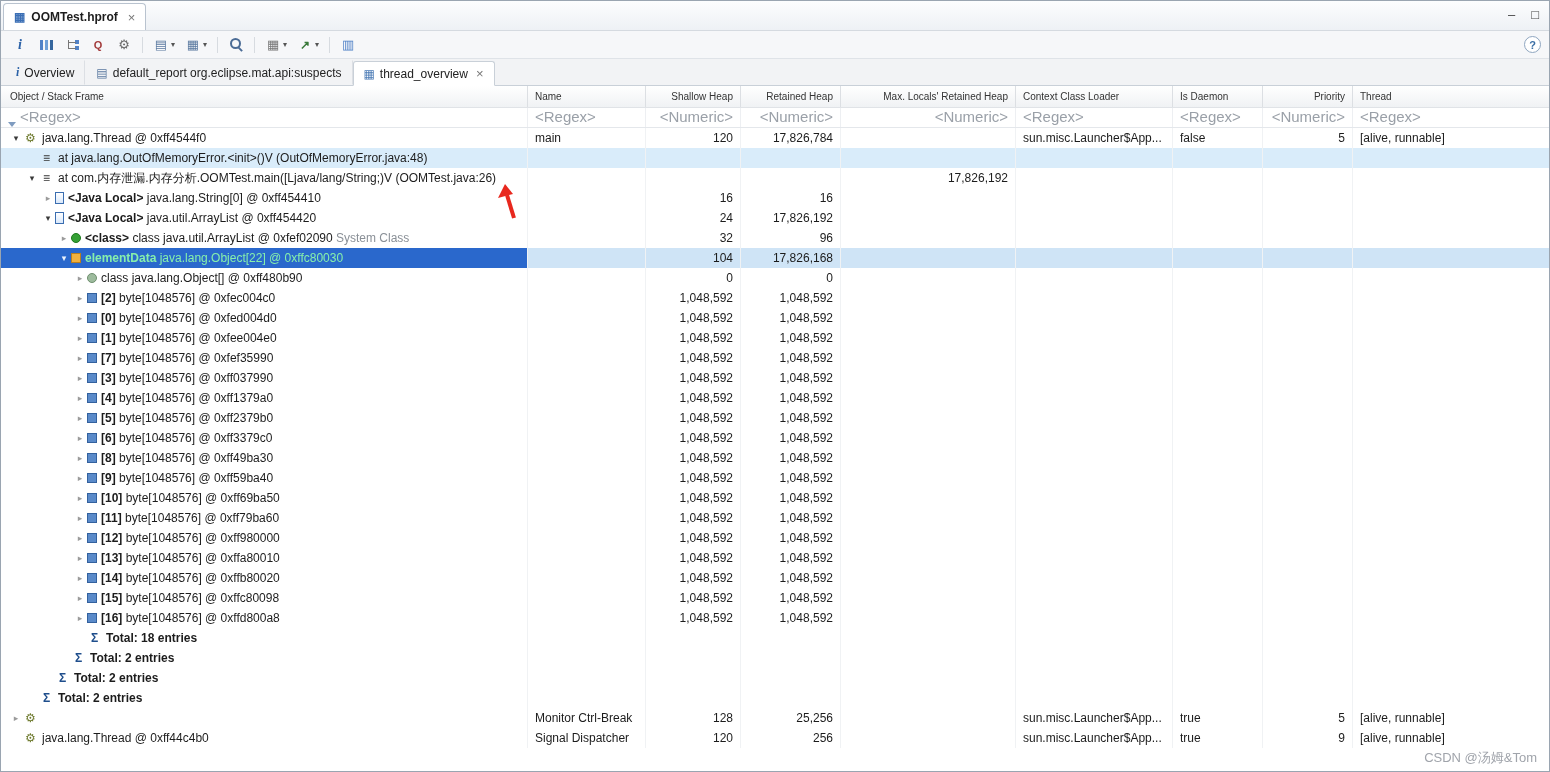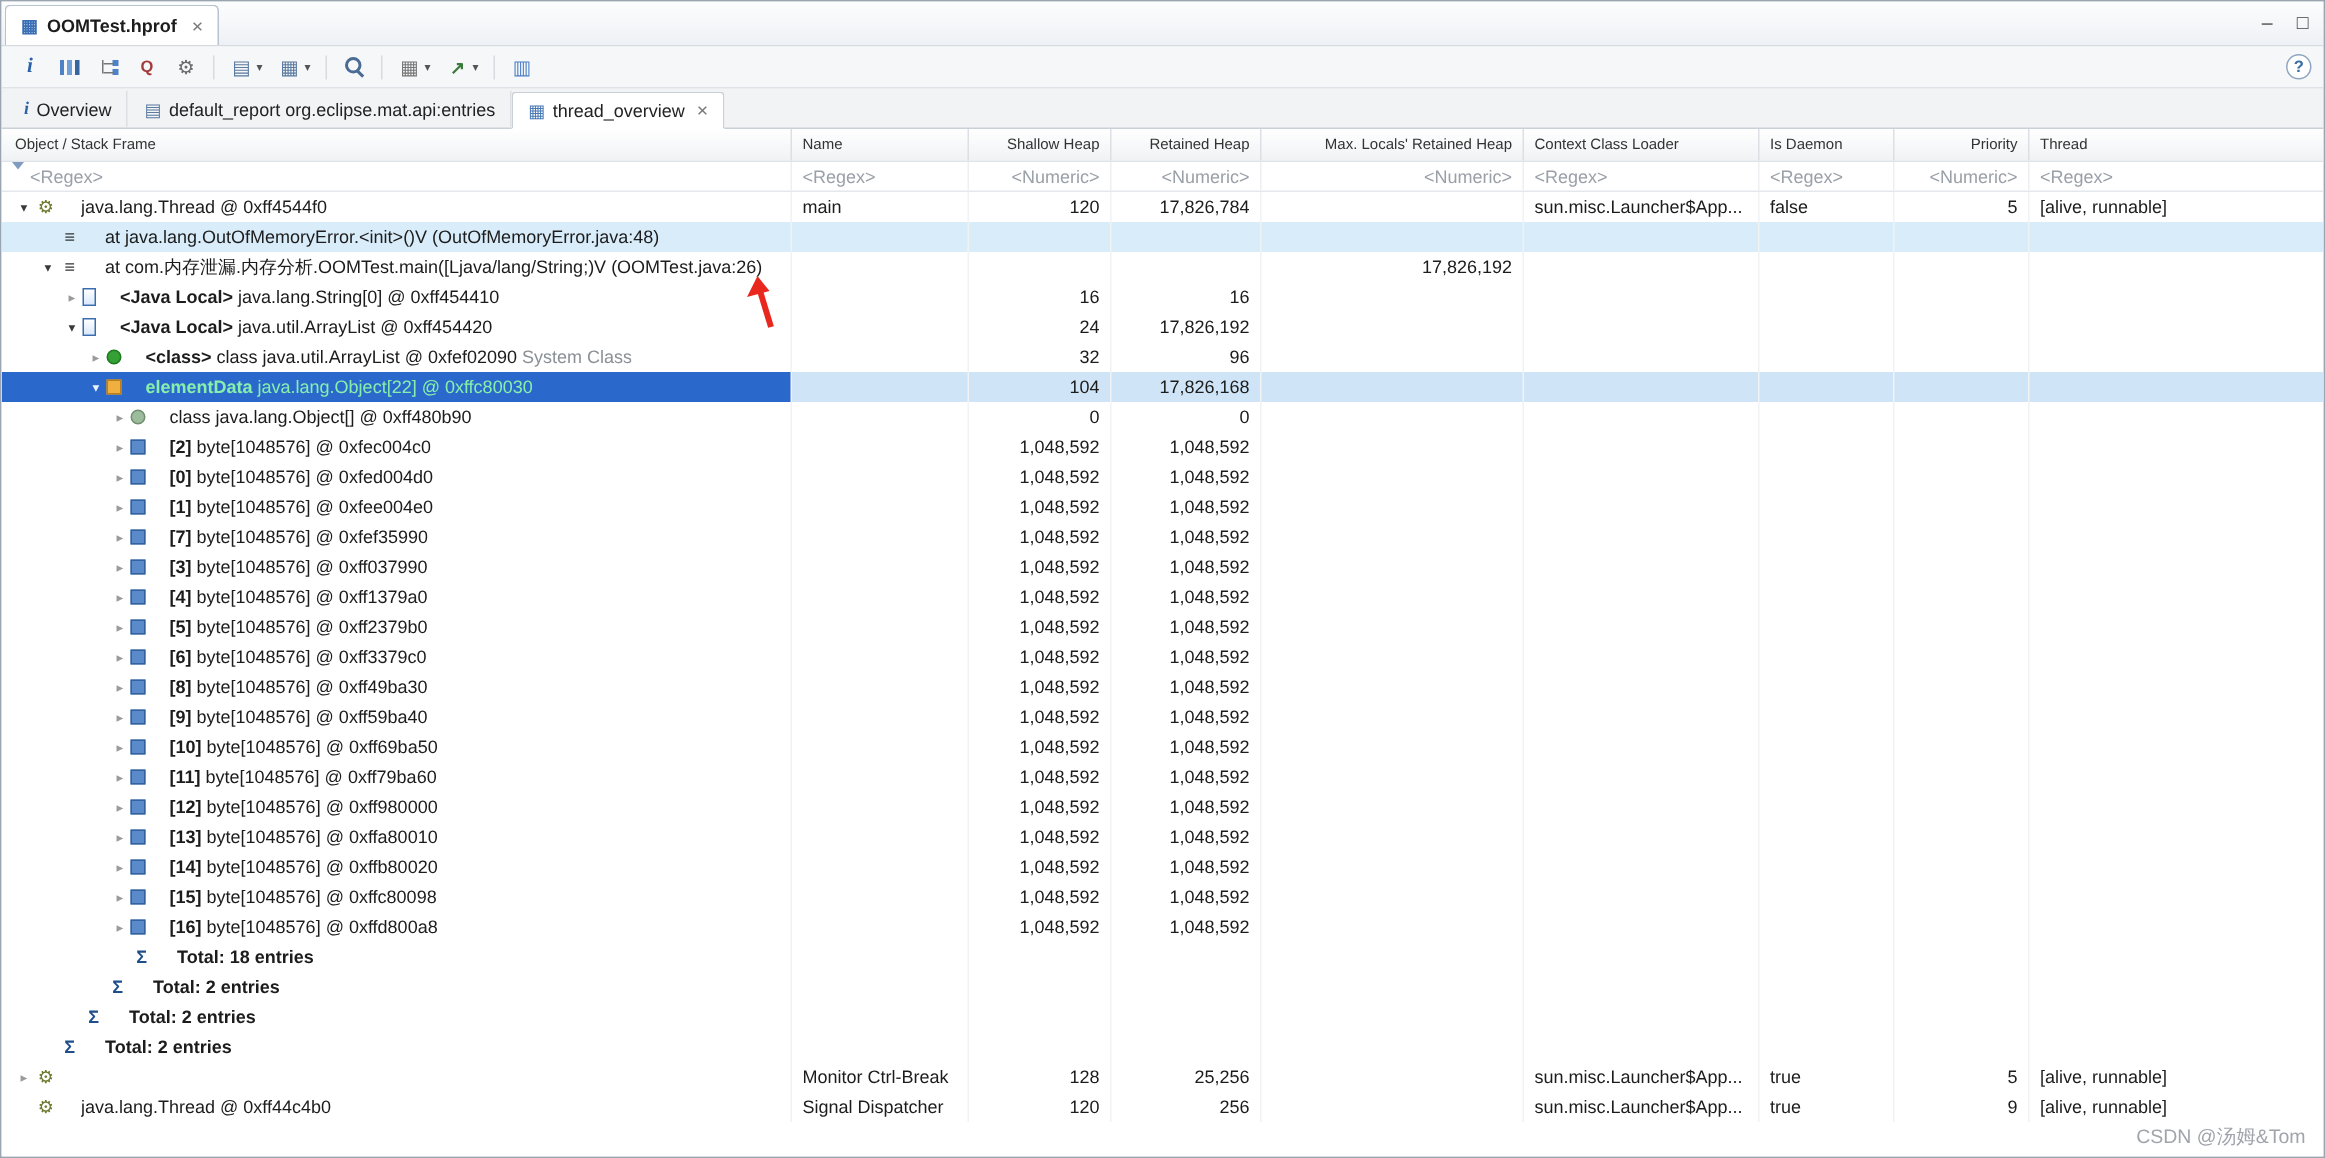--- a/index.html
+++ b/index.html
@@ -67,42 +67,42 @@
   .tablewrap { flex:1; display:flex; flex-direction:column; overflow:hidden; background:#fff; }
   .grid { display:grid; grid-template-columns:527px 118px 95px 100px 175px 157px 90px 90px minmax(0,1fr); }
   .hrow { height:22px; line-height:21px; background:linear-gradient(#ffffff,#f0f2f4);
     border-bottom:1px solid #e0e3e7; flex:none; }
   .hcell { padding:0 7px; font-size:10px; color:#333; border-right:1px solid #dcdfe3;
     white-space:nowrap; overflow:hidden; }
   .hcell:first-child { padding-left:9px; }
   .hcell.r { text-align:right; }
   .hcell:last-child { border-right:none; }
   .frow { height:20px; line-height:20px; border-bottom:1px solid #e4e7eb; flex:none; }
-  .fcell { padding:0 7px; font-size:12px; color:#9aa0a8; border-right:1px solid #edeff2;
-    white-space:nowrap; overflow:hidden; display:flex; align-items:flex-start; gap:4px; }
+  .fcell { padding:0 7px; font-size:15px; color:#9aa0a8; border-right:1px solid #edeff2;
+    white-space:nowrap; overflow:hidden; display:flex; align-items:flex-end; gap:4px; }
   .fcell.r { justify-content:flex-end; }
   .fcell:last-child { border-right:none; }
   .funnel { width:0; height:0; border-left:4px solid transparent; border-right:4px solid transparent;
     border-top:5px solid #7f9cc0; display:inline-block; flex:none; }
   .tbody { flex:1; overflow:hidden; }
   .trow { height:20px; line-height:20px; }
   .cell { padding:0 7px; font-size:12px; color:#1c1c1c; border-right:1px solid #f0f2f4;
     white-space:nowrap; overflow:hidden; }
   .cell.r { text-align:right; }
   .cell:last-child { border-right:none; }
   .c0 { display:flex; align-items:center; padding-right:0; }
   .trow.hl { background:#d9ecfa; }
   .trow.sel { background:#cfe4f6; }
   .trow.sel .c0 { background:#2a68cc; }
   .trow.sel .c0 .rtext span { color:#86efac; }
   .trow.sel .c0 .expander { color:#eaf1fb; }
   .expander { width:14px; flex:none; display:inline-flex; justify-content:center;
     font-size:9px; color:#9b9b9b; }
   .expander.down { color:#3a3a3a; }
-  .rtext { white-space:nowrap; overflow:hidden;margin-left:12px; }
+  .rtext { white-space:nowrap; overflow:hidden; }
   .rtext .b { font-weight:bold; }
   .rtext .gray { color:#8a9097; }
   .ricon { display:inline-flex; width:15px; height:14px; margin-right:4px; align-items:center;
     justify-content:center; flex:none; }
   .ic-thread { color:#6e7a2e; font-size:12px; }
   .ic-frame { color:#333; font-weight:bold; font-size:12px; }
   .ic-sigma { color:#1f4e8c; font-weight:bold; font-size:12px; }
   .ic-local { width:9px; height:12px; border:1px solid #3a6db0; background:linear-gradient(#ffffff,#d9e8fa); }
   .ic-class { width:10px; height:10px; border-radius:50%; background:#35a035; border:1px solid #1d7a1d; }
   .ic-class-obj { width:10px; height:10px; border-radius:50%; background:#9dbb9d; border:1px solid #6f8f6f; }
@@ -176,21 +176,21 @@
     <span class="help-btn">?</span>
   </div>
 
   <div class="etabs">
     <div class="etab">
       <span class="tabicon tabicon-info">i</span>
       <span>Overview</span>
     </div>
     <div class="etab">
       <span class="tabicon tabicon-report">▤</span>
-      <span>default_report org.eclipse.mat.api:entries</span>
+      <span>default_report org.eclipse.mat.api:suspects</span>
     </div>
     <div class="etab active">
       <span class="tabicon tabicon-grid">▦</span>
       <span>thread_overview</span>
       <span class="etab-close">×</span>
     </div>
   </div>
 
   <div class="tablewrap">
     <div class="grid hrow" id="thead-labels">

